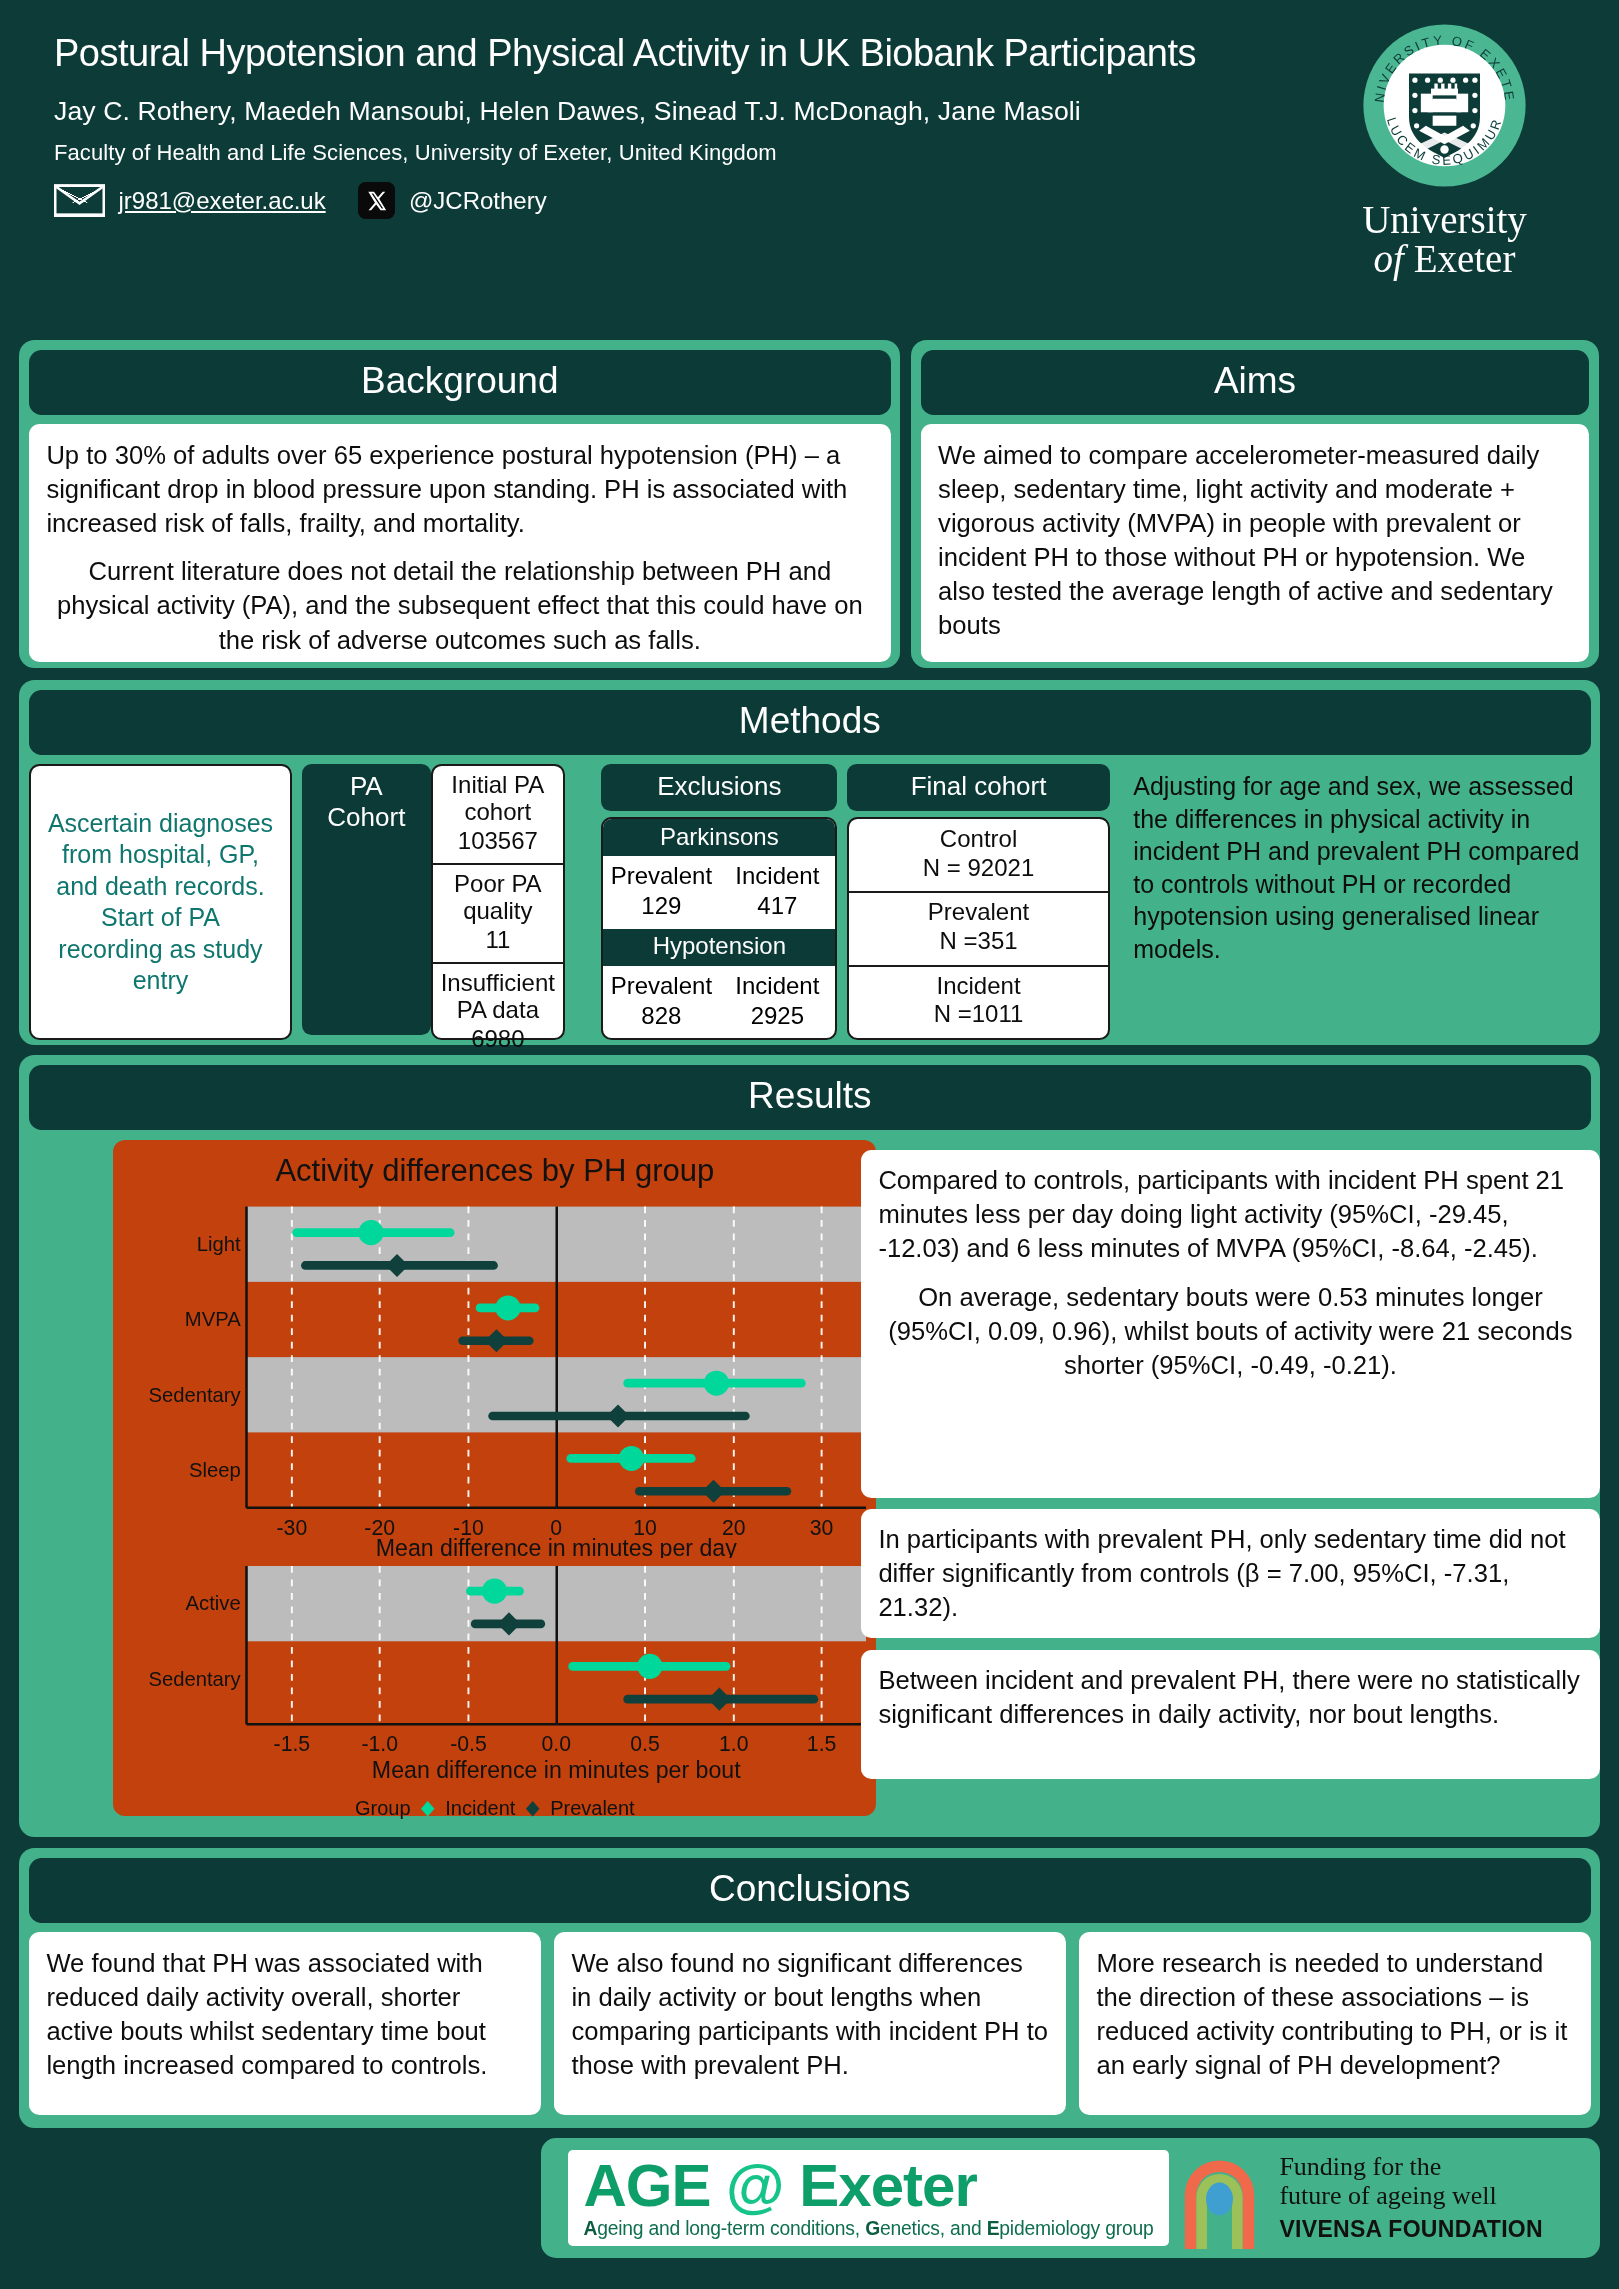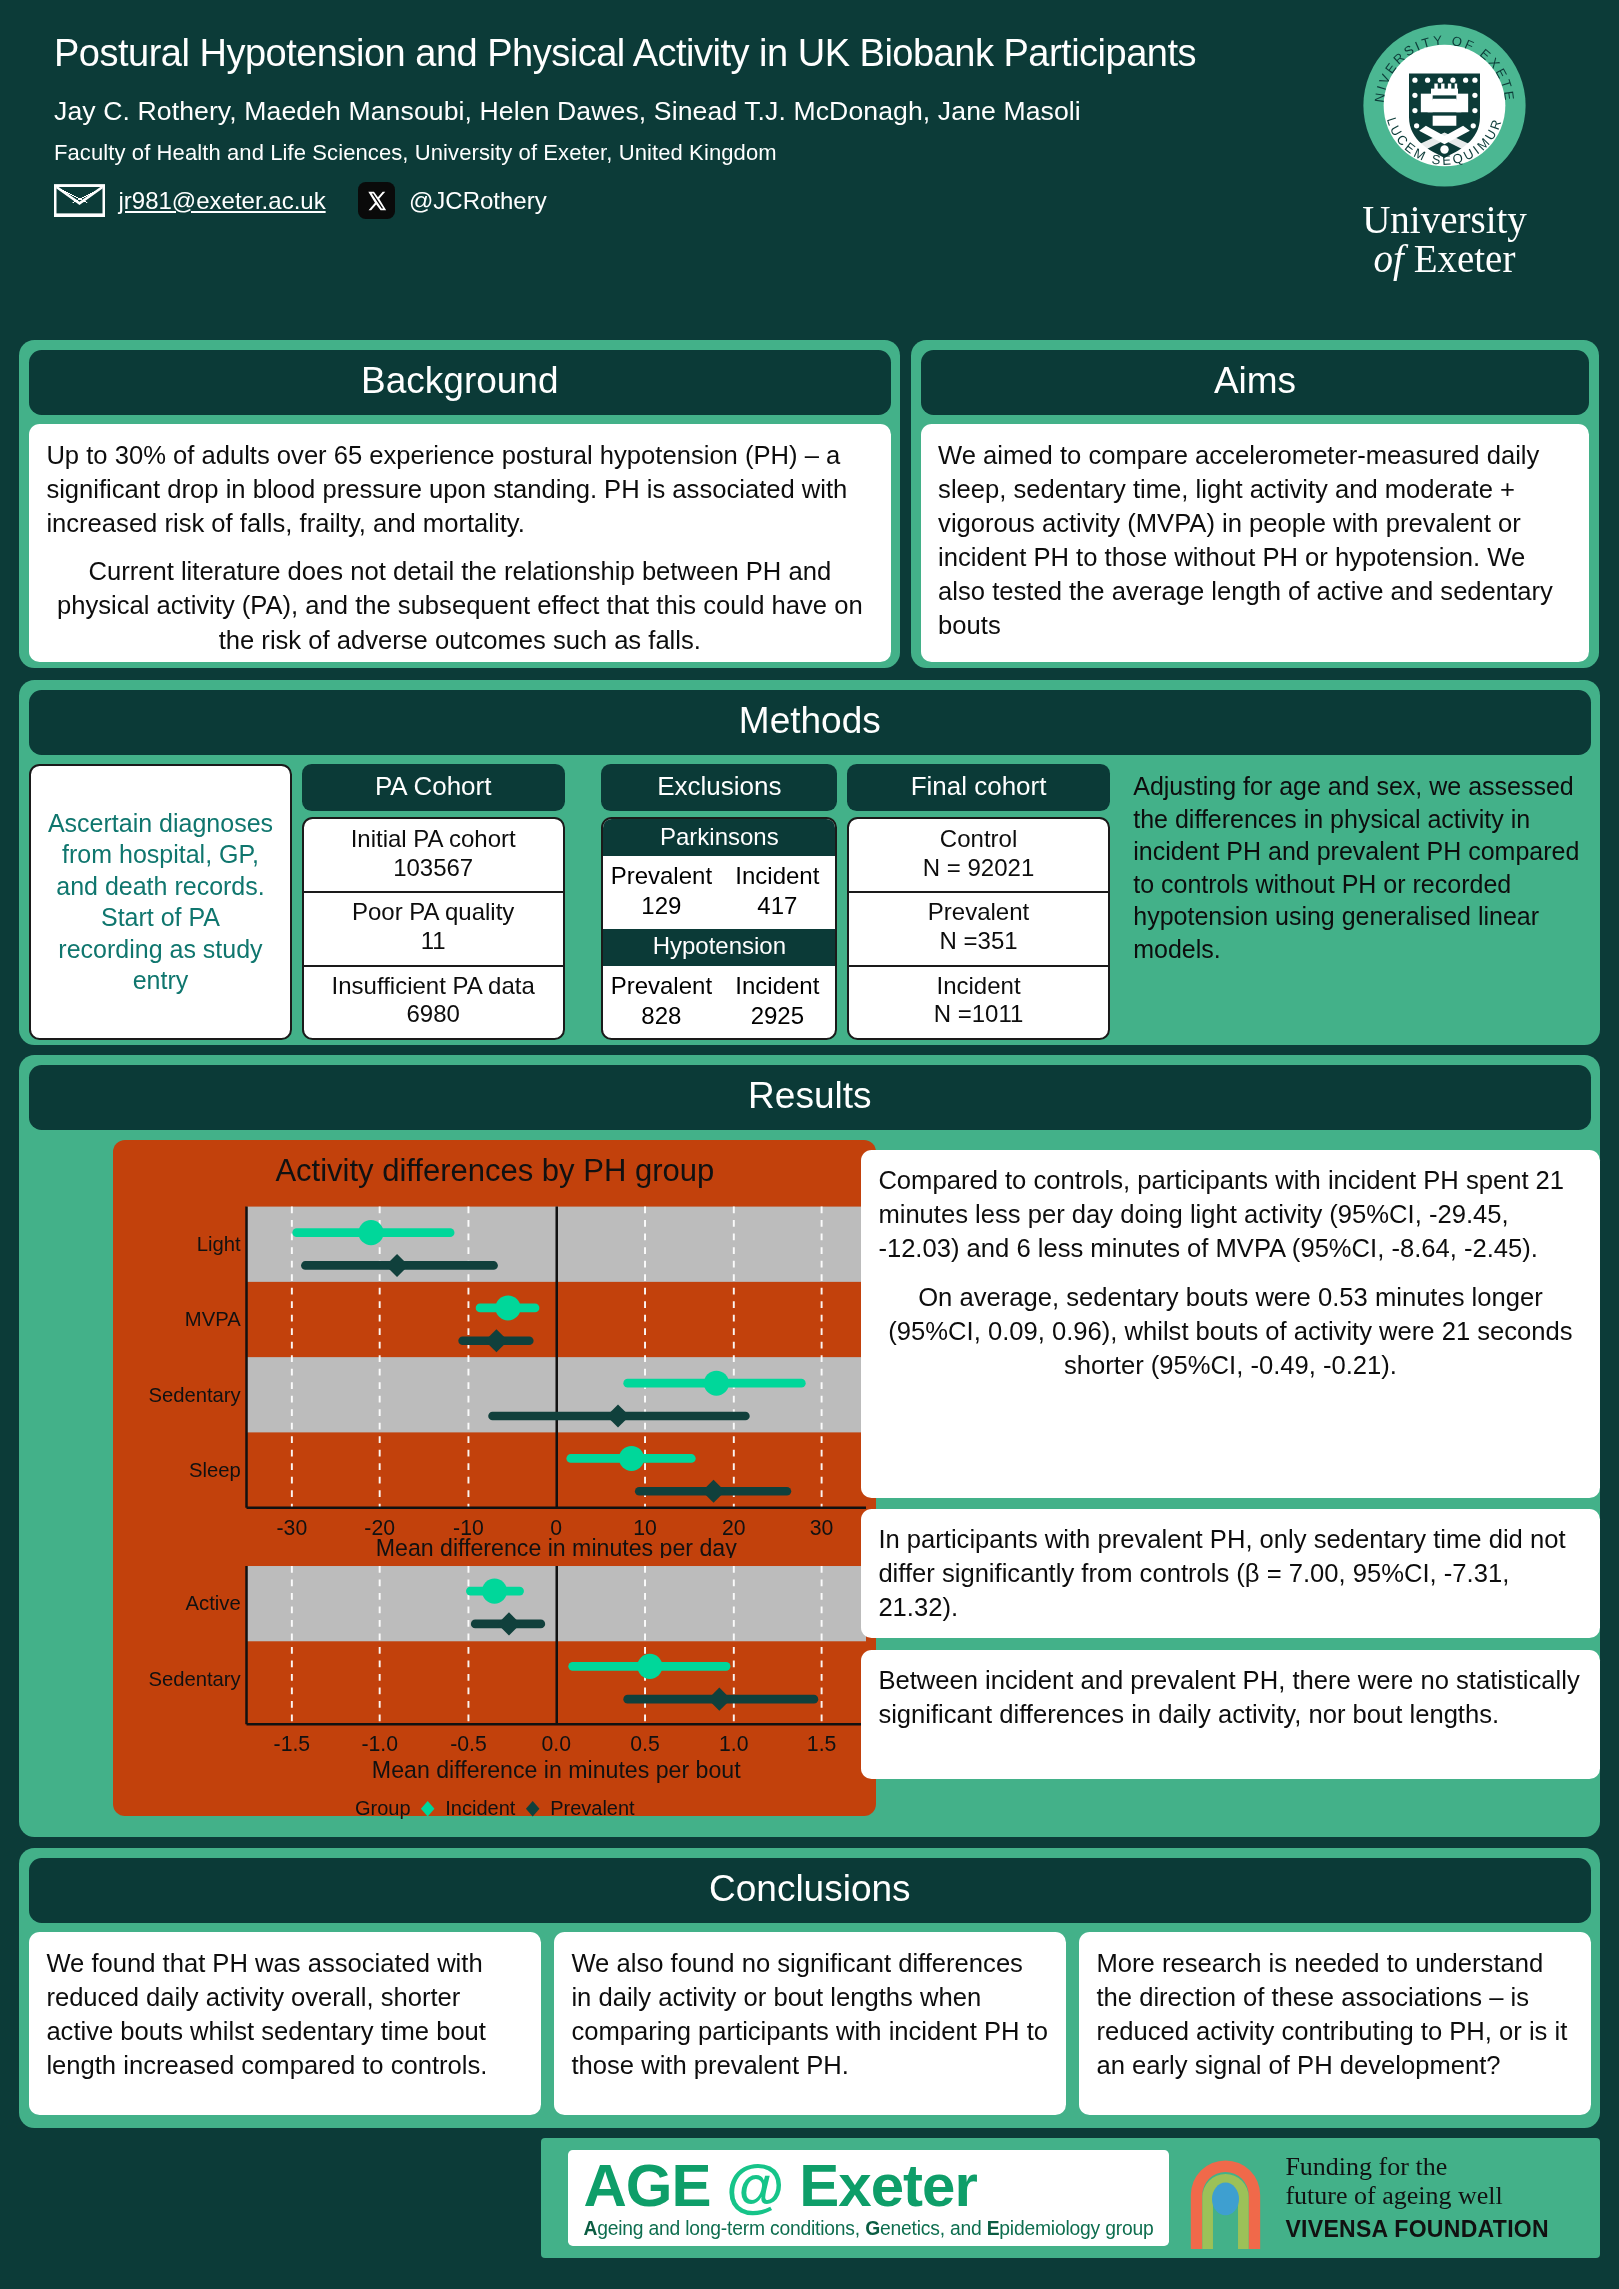--- a/index.html
+++ b/index.html
@@ -77,21 +77,21 @@
   .adjust { font-size: 25px; line-height: 1.3; color:#0d0d0d; padding: 5.8px 3.9px 0 13.5px;}
 
   
   .chartcard { background:#c2410c; border-radius: 12px; padding: 7.7px 9.7px 5.8px; margin-left: 44px; }
   .chart-title { text-align:center; font-size: 31px; color:#111; margin: 5.8px 0 1.9px; }
   svg.plot { display:block; }
   .legend { display:flex; justify-content:center; align-items:center; gap:8.7px; font-size:20px; color:#111; padding: 1.9px 0 3.9px;}
 
   
   .footer { position:absolute; left:19.3px; right:19.3px; bottom: 23px; height: 124px;
-            background:#43b189; border-radius: 4px; display:flex; align-items:center; gap:10px; padding: 0 27px;}
+            background:#43b189; border-radius: 15px; display:flex; align-items:center; gap:4px; padding: 0 27px;}
   .agebox { background:#fff; border-radius:4.8px; padding: 5.8px 15.4px 5.8px; }
   .age-main { font-size: 60px; font-weight: 700; letter-spacing: -1px; line-height: 1; color:#0e9e69;}
   .age-main .at { color:#16c489; font-weight:700; }
   .age-sub { font-size: 19.3px; color:#0e6e4f; margin-top: 1.9px; letter-spacing:-0.2px;}
   .age-sub b { color:#0b5c42; }
   .viv { display:flex; align-items:center; gap:13.5px; }
   .viv-text { font-family:"Liberation Serif", serif; color:#111; }
   .viv-t1 { font-size: 26px; line-height:1.1; }
   .viv-t2 { font-size: 23px; font-family:"Liberation Sans", sans-serif; font-weight:700; letter-spacing:0.3px; margin-top:5.8px;}
 </style>
@@ -188,21 +188,21 @@
 
   <div class="panel" style="left:19.3px; top:680px; width:1581px; height:365px;">
     <div class="sec-head">Methods</div>
 
     <div class="methods-row" style="height:276px;">
 
       <div class="m-box" style="width:263px; display:flex; align-items:center;">
         <div class="ascertain">Ascertain diagnoses from hospital, GP, and death records. Start of PA recording as study entry</div>
       </div>
 
-      <div style="width:263px; display:flex; flex-direction:column;">
+      <div style="width:263px; display:flex; ">
         <div class="mini-head">PA Cohort</div>
         <div class="m-box" style="flex:1; display:flex; flex-direction:column; justify-content:space-evenly;">
           <div class="m-cell">
             <span>Initial PA cohort</span>
             <span class="v">103567</span>
           </div>
           <div class="m-cell divline">
             <span>Poor PA quality</span>
             <span class="v">11</span>
           </div>

